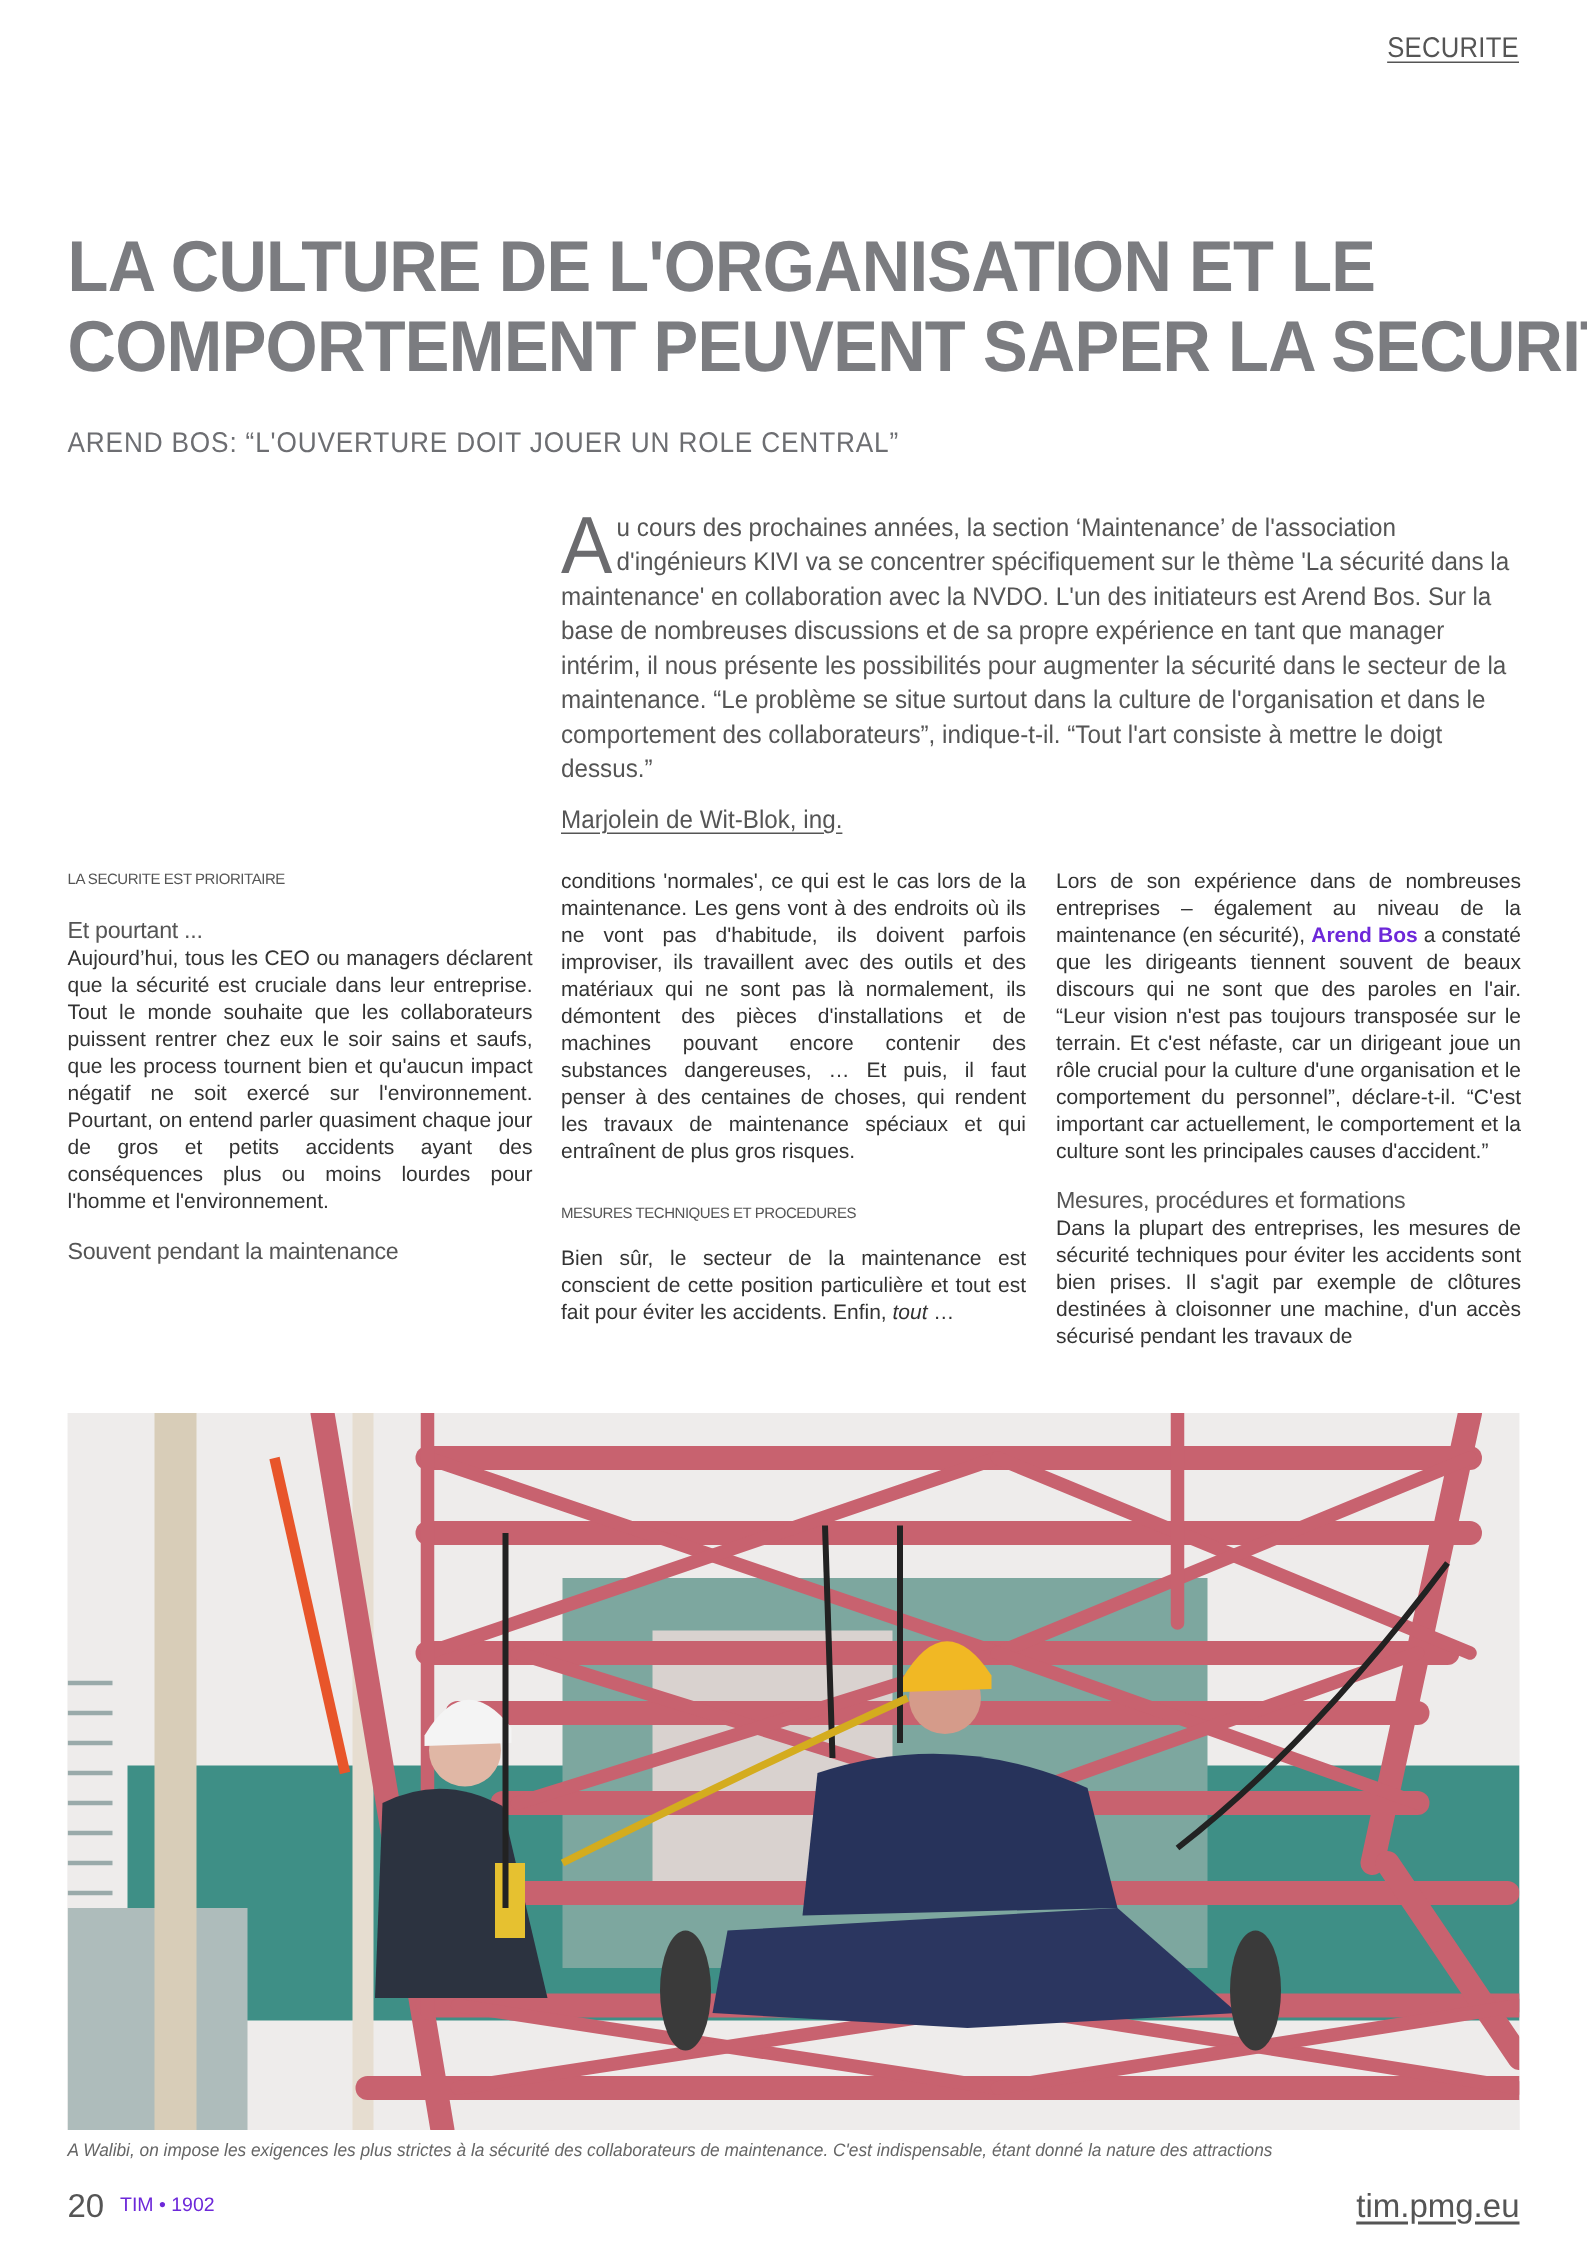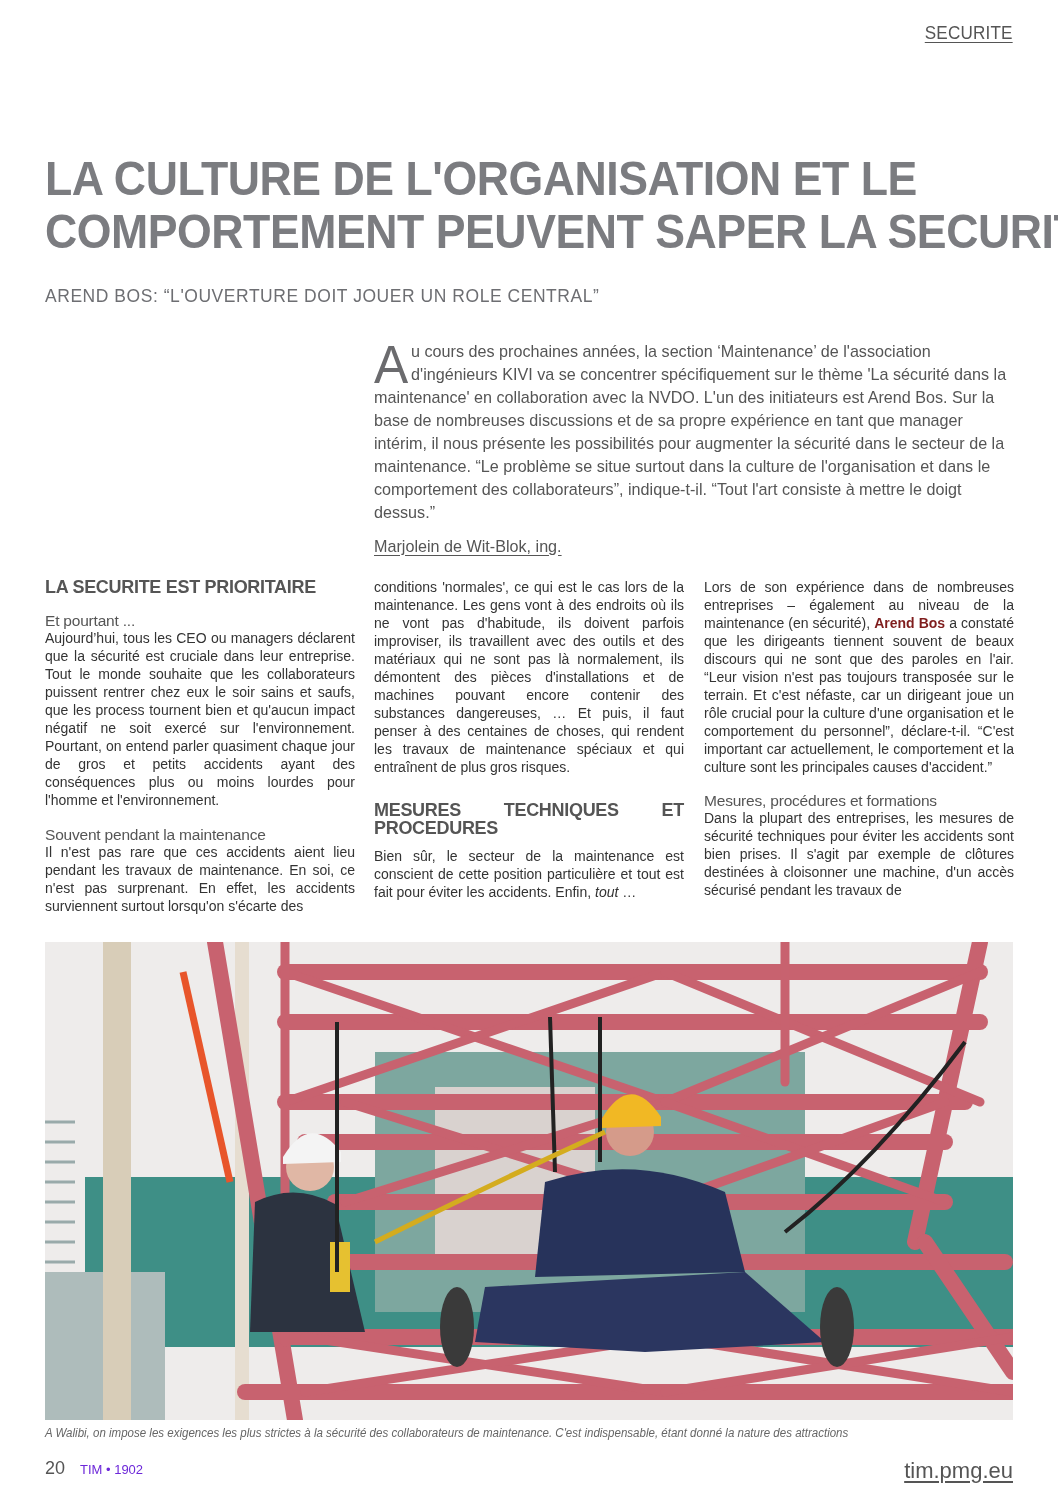--- a/index.html
+++ b/index.html
@@ -15,29 +15,29 @@
               color: #6d6e72; letter-spacing: 0.6px; transform: scaleX(0.92); transform-origin: left; white-space: nowrap; }
   .intro { position: absolute; left: 374px; top: 340px; width: 640px; font-size: 17px; line-height: 23px;
            color: #555; text-align: left; margin: 0; transform: scaleX(0.95); transform-origin: left; width: 672px; }
   .dropcap { float: left; font-size: 54px; line-height: 44px; color: #6b6b6e; margin: 2px 3px 0 0; font-weight: normal; }
   .author { position: absolute; left: 374px; top: 537px; font-size: 17px; color: #555;
             text-decoration: underline; text-underline-offset: 3px; transform: scaleX(0.95); transform-origin: left; }
   .col { position: absolute; top: 578px; width: 310px; font-size: 14px; line-height: 18px; color: #333;
          text-align: justify; }
   .col1 { left: 45px; } .col2 { left: 374px; } .col3 { left: 704px; }
   .col p { margin: 0; }
-  .sec-head { font-weight: bold; color: #555; font-size: 18px; margin: 0 0 16px 0 !important; letter-spacing: -0.3px; }
+  .sec-head { font-weight: normal; color: #555; font-size: 10px; margin: 0 0 16px 0 !important; letter-spacing: -0.3px; }
   .sub-head { font-weight: normal; color: #555; font-size: 15.5px; line-height: 17px; margin: 0 !important; letter-spacing: -0.2px; }
   .gap { height: 17px; }
-  .bold-inline { font-weight: bold; color: #7f1d1d; }
+  .bold-inline { font-weight: bold; color: #6d28d9; }
   .photo { position: absolute; left: 45px; top: 942px; width: 968px; height: 478px; overflow: hidden;
            background: linear-gradient(#f2f0ef, #e6e3e2); }
   .caption { position: absolute; left: 45px; top: 1426px; font-size: 12px; color: #666; font-style: italic;
              transform: scaleX(0.96); transform-origin: left; white-space: nowrap; }
-  .footer-page { position: absolute; left: 45px; top: 1458px; font-size: 18px; color: #555; }
+  .footer-page { position: absolute; left: 45px; top: 1458px; font-size: 22px; color: #555; }
   .footer-mag { position: absolute; left: 80px; top: 1462px; font-size: 13px; color: #6d28d9; }
   .footer-url { position: absolute; right: 45px; top: 1458px; font-size: 22px; color: #555;
                 text-decoration: underline; text-underline-offset: 3px; }
 </style>
 </head>
 <body>
 
 <div class="section-tag">SECURITE</div>
 
 <h1 class="title">
@@ -52,21 +52,20 @@
 </p>
 
 <div class="author">Marjolein de Wit-Blok, ing.</div>
 
 <div class="col col1">
   <p class="sec-head">LA SECURITE EST PRIORITAIRE</p>
   <p class="sub-head">Et pourtant ...</p>
   <p>Aujourd’hui, tous les CEO ou managers déclarent que la sécurité est cruciale dans leur entreprise. Tout le monde souhaite que les collaborateurs puissent rentrer chez eux le soir sains et saufs, que les process tournent bien et qu'aucun impact négatif ne soit exercé sur l'environnement. Pourtant, on entend parler quasiment chaque jour de gros et petits accidents ayant des conséquences plus ou moins lourdes pour l'homme et l'environnement.</p>
   <div class="gap"></div>
   <p class="sub-head">Souvent pendant la maintenance</p>
-  <p>Il n'est pas rare que ces accidents aient lieu pendant les travaux de maintenance. En soi, ce n'est pas surprenant. En effet, les accidents surviennent surtout lorsqu'on s'écarte des</p>
 </div>
 
 <div class="col col2">
   <p>conditions 'normales', ce qui est le cas lors de la maintenance. Les gens vont à des endroits où ils ne vont pas d'habitude, ils doivent parfois improviser, ils travaillent avec des outils et des matériaux qui ne sont pas là normalement, ils démontent des pièces d'installations et de machines pouvant encore contenir des substances dangereuses, … Et puis, il faut penser à des centaines de choses, qui rendent les travaux de maintenance spéciaux et qui entraînent de plus gros risques.</p>
   <div class="gap" style="height:25px"></div>
   <p class="sec-head" style="margin-bottom:10px !important">MESURES TECHNIQUES ET PROCEDURES</p>
   <p><span>Bien sûr, le secteur de la maintenance est conscient de cette position particulière et tout est fait pour éviter les accidents. Enfin, </span><em>tout</em><span> …</span></p>
 </div>
 
 <div class="col col3">

